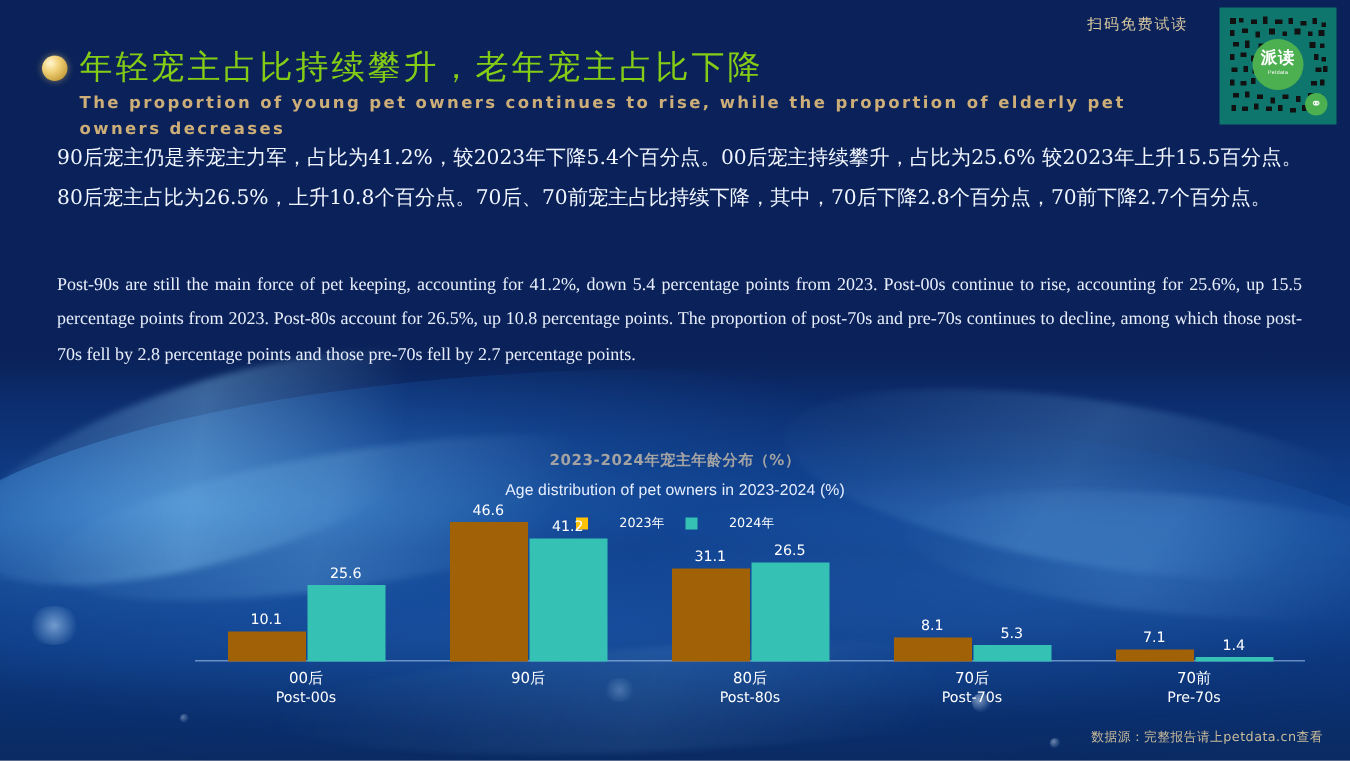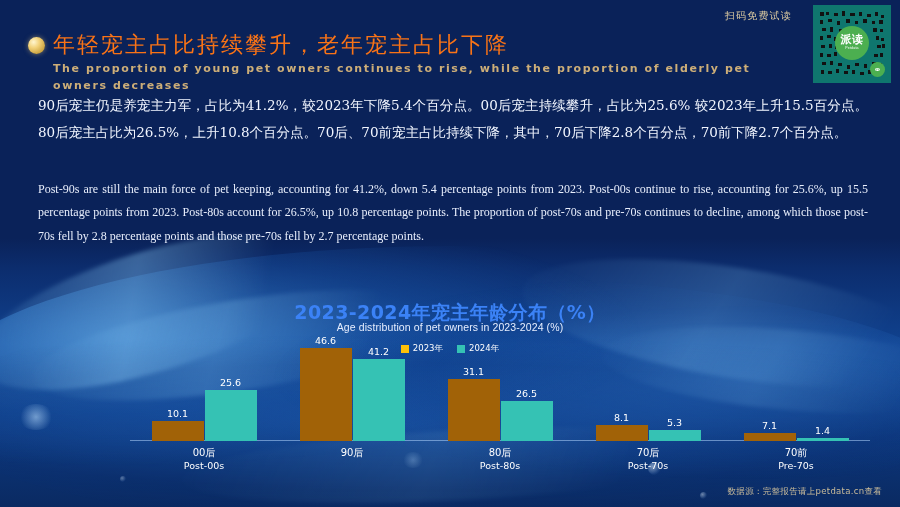--- a/index.html
+++ b/index.html
@@ -122,21 +122,21 @@
   }
   .bullet-dot {
     width: 17px; height: 17px;
     border-radius: 50%;
     background: radial-gradient(circle at 33% 30%, #fff6d0 0%, #f2d27a 35%, #c9a23f 75%, #8c6a1c 100%);
     box-shadow: 0 0 5px rgba(240,205,120,.5);
     flex: none;
   }
   .title-cn {
     font-size: 22px;
-    color: #f97316;
+    color: #84cc16;
     letter-spacing: 2px;
     font-family: "DejaVu Serif", "Liberation Serif", serif;
     white-space: nowrap;
   }
   .title-en {
     position: absolute;
     left: 53px; top: 60px;
     width: 720px;
     font-size: 11px;
     line-height: 1.55;
@@ -166,43 +166,43 @@
     color: #e8eefc;
     font-family: "Liberation Serif", "DejaVu Serif", serif;
     text-align: justify;
   }
 
   
   .chart-title-cn {
     position: absolute;
     left: 0; right: 0; top: 300px;
     text-align: center;
-    font-size: 19px;
+    font-size: 10px;
     font-weight: bold;
-    color: #3b82f6;
+    color: #a3a3a3;
     letter-spacing: .4px;
     font-family: "DejaVu Sans", sans-serif;
   }
   .chart-title-en {
     position: absolute;
     left: 0; right: 0; top: 321px;
     text-align: center;
     font-size: 10.5px;
     color: #e6eeff;
     letter-spacing: .1px;
     font-family: "Liberation Sans", sans-serif;
   }
   .legend {
     position: absolute;
     left: 0; right: 0; top: 343px;
     display: flex; justify-content: center; gap: 14px;
     font-size: 8.5px; color: #ffffff;
     font-family: "DejaVu Sans", sans-serif;
   }
-  .legend-item { display: flex; align-items: center; gap: 4px; }
+  .legend-item { display: flex; align-items: center; gap: 21px; }
   .legend-sw { width: 8px; height: 8px; display: inline-block; }
 
   .plot {
     position: absolute;
     left: 130px; top: 348px;
     width: 740px; height: 93px;
   }
   .axis-line {
     position: absolute;
     left: 0; bottom: 0;
@@ -397,21 +397,21 @@
         </div>
         <div class="cat-label">
           <span class="cat-cn">90后</span>
         </div>
       </div>
       <div class="group" style="left: 296px; width: 148px;">
         <div class="bars" style="padding-left: 21.5px;">
           <div class="bar bar-2023" style="width: 52px; margin-right: 1px; height: 62.0665px;">
             <span class="bar-val">31.1</span>
           </div>
-          <div class="bar bar-2024" style="width: 52px; margin-right: 16px; height: 40px;">
+          <div class="bar bar-2024" style="width: 52px; margin-right: 16px; height: 66px;">
             <span class="bar-val">26.5</span>
           </div>
         </div>
         <div class="cat-label">
           <span class="cat-cn">80后</span>
           <span class="cat-en">Post-80s</span>
         </div>
       </div>
       <div class="group" style="left: 444px; width: 148px;">
         <div class="bars" style="padding-left: 21.5px;">

